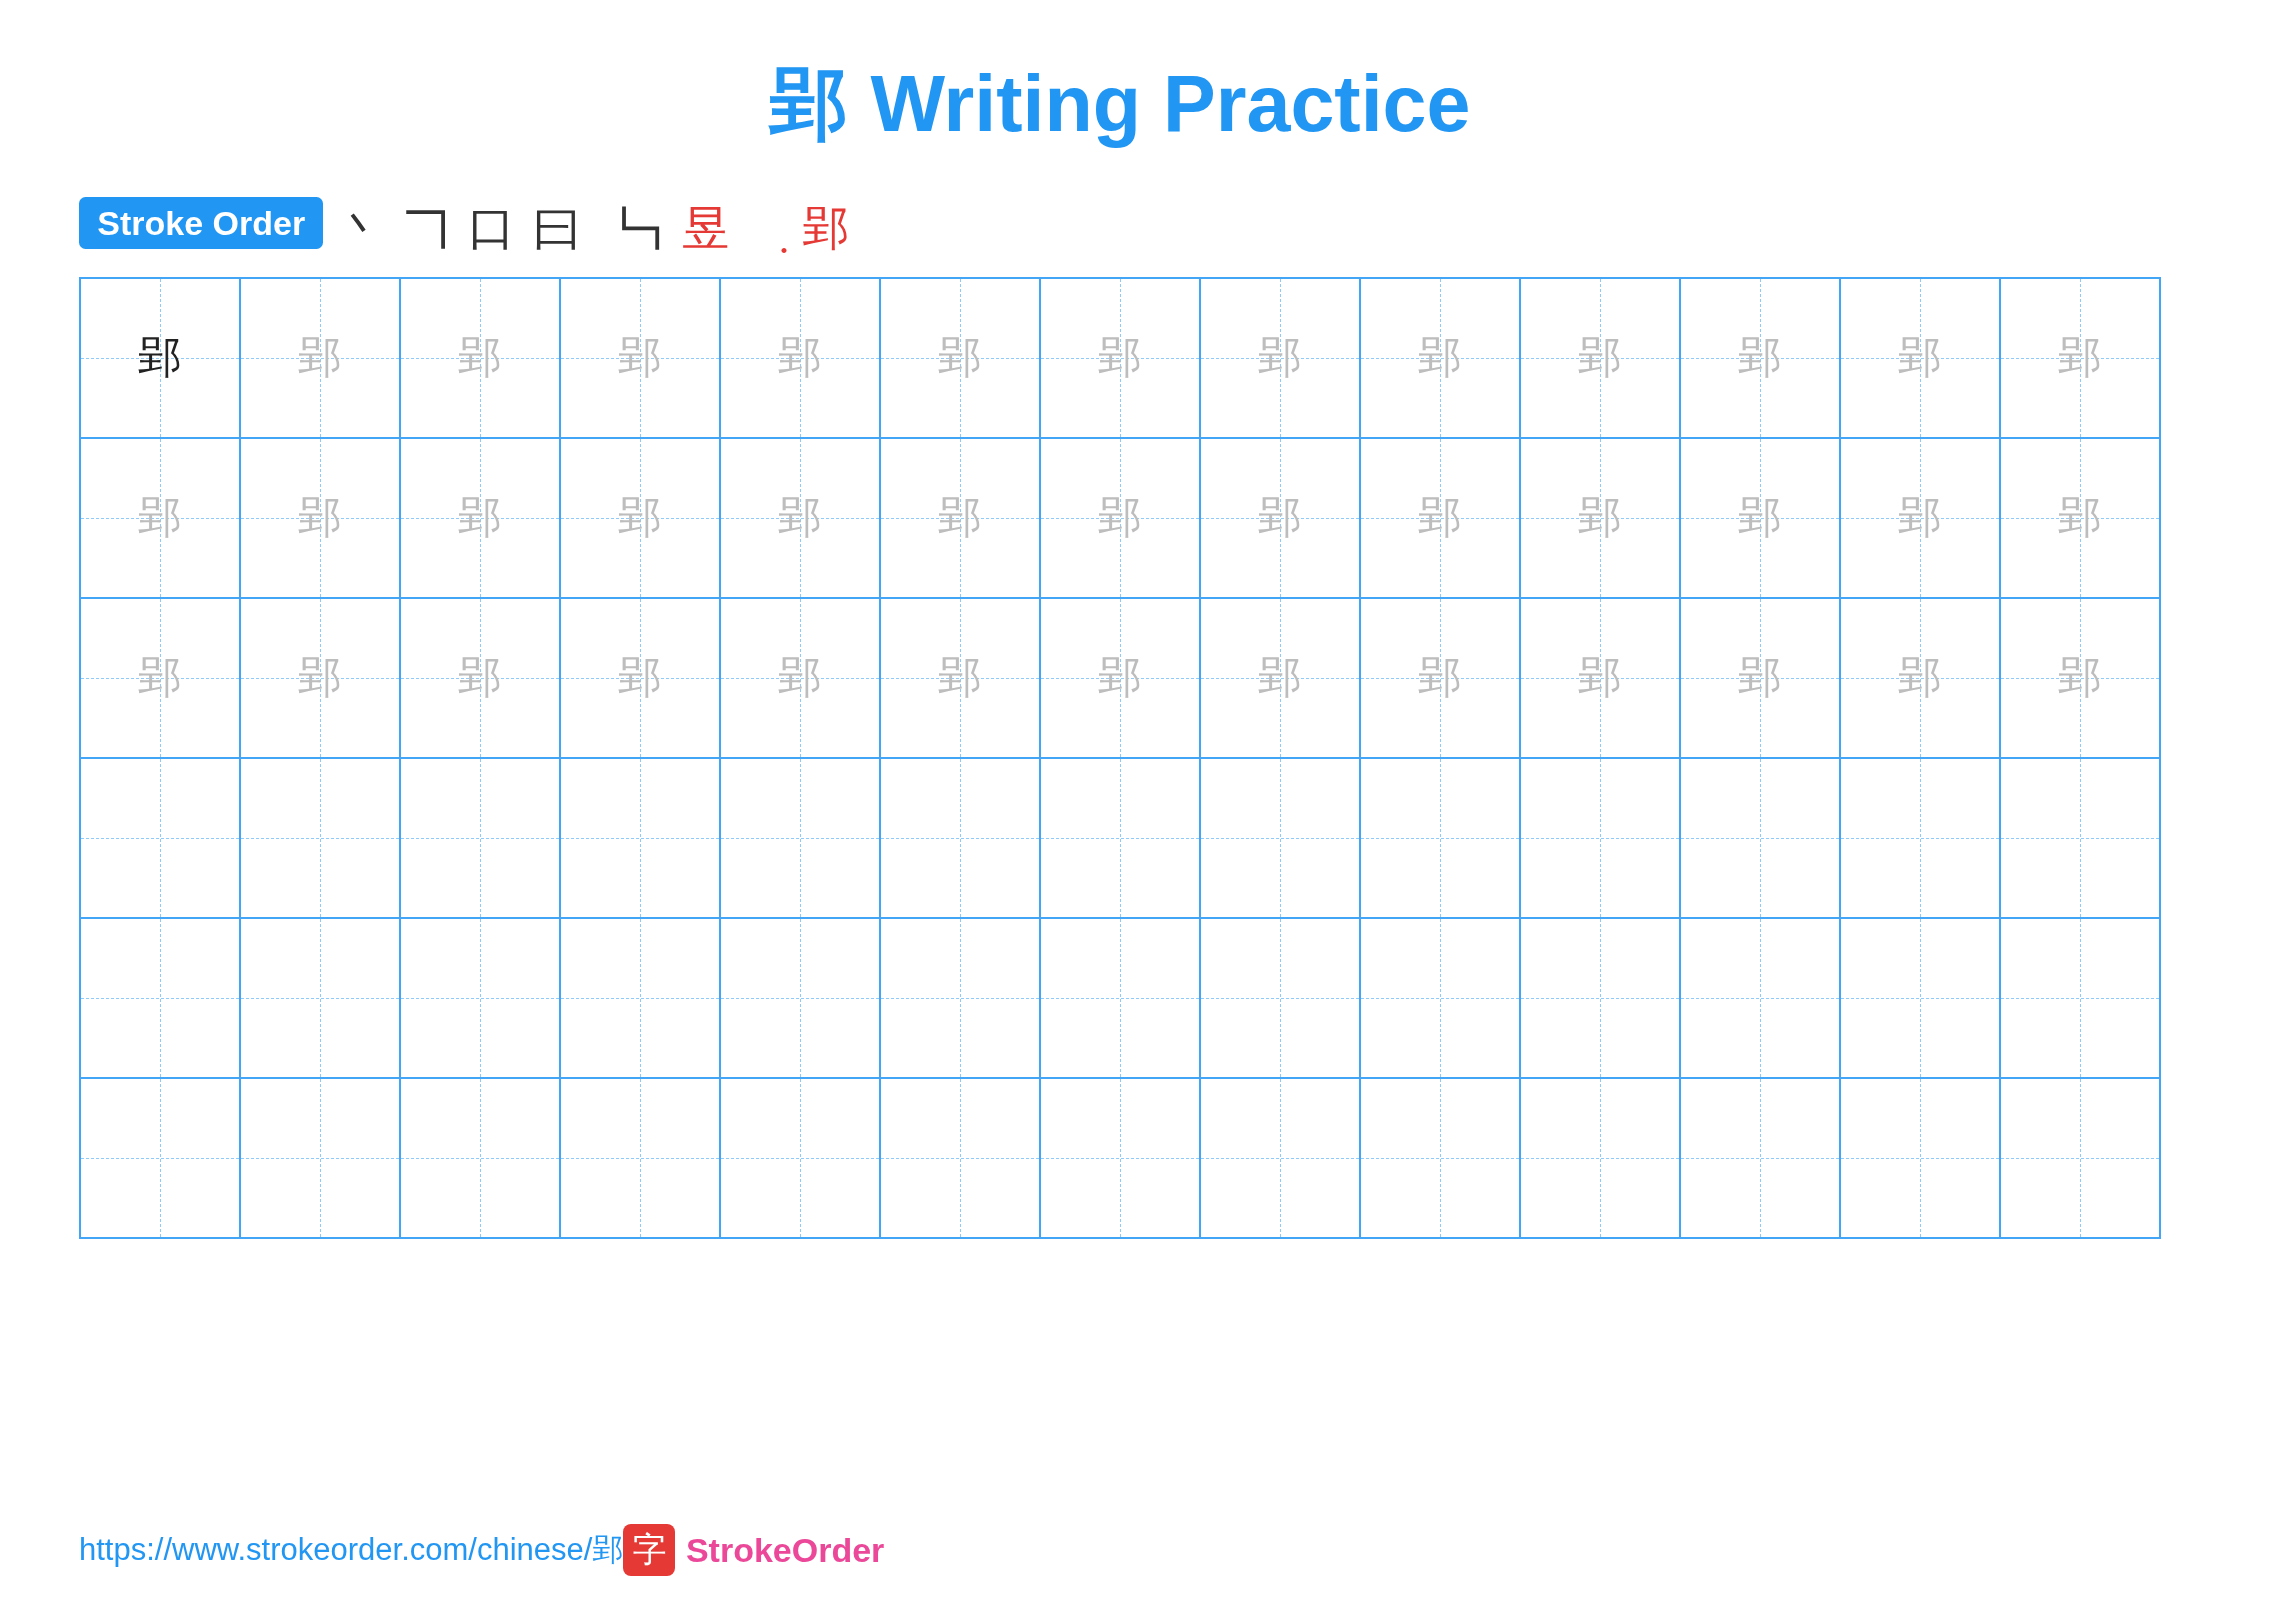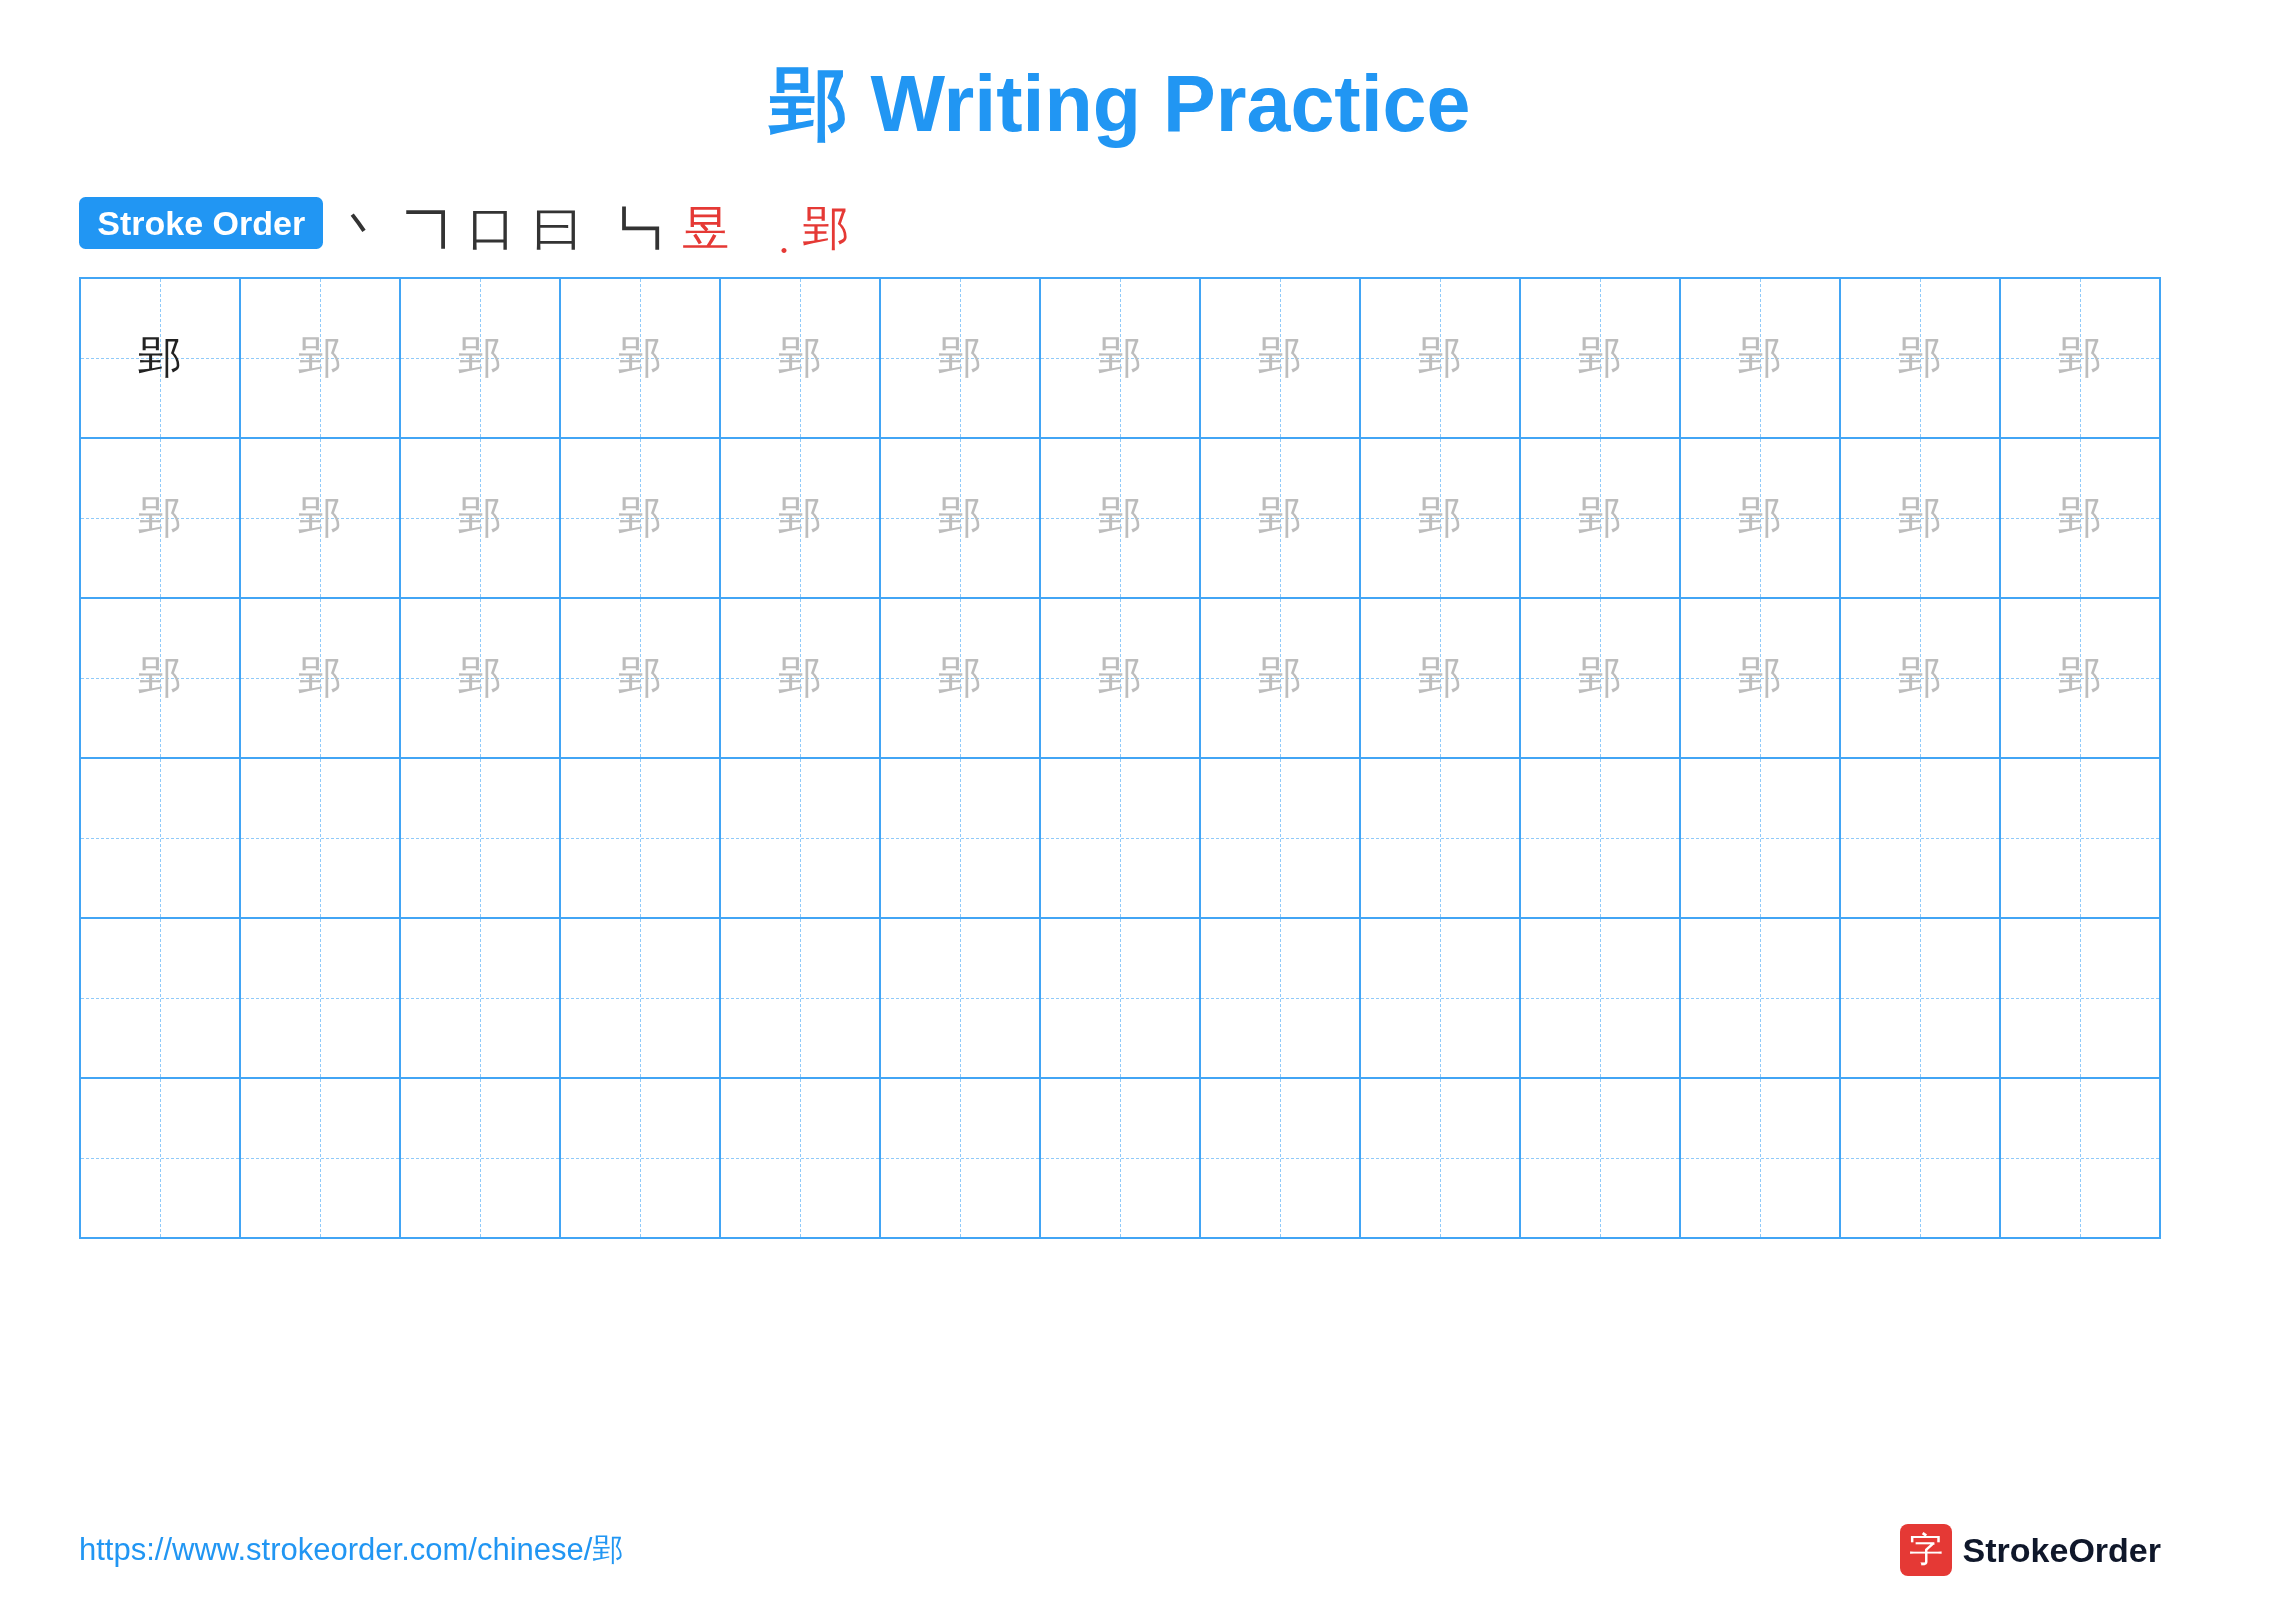--- a/index.html
+++ b/index.html
@@ -124,21 +124,21 @@
     }
 
     
     .footer {
       position: absolute;
       bottom: 46px;
       left: 79px;
       right: 79px;
       display: flex;
       align-items: center;
-      justify-content: space-between;
+      justify-content: flex-start;
     }
 
     .footer-url {
       color: #2196F3;
       font-size: 31px;
       font-family: Arial, sans-serif;
     }
 
     .footer-logo {
       display: flex;
@@ -155,21 +155,21 @@
       align-items: center;
       justify-content: center;
       color: #fff;
       font-size: 34px;
       font-family: serif;
     }
 
     .footer-logo-text {
       font-size: 34px;
       font-weight: bold;
-      color: #0f172a;
+      color: #ec4899;
       font-family: Arial, sans-serif;
     }
   </style>
 </head>
 <body>
 
 <div class="page">
 
   <div class="title">郢 Writing Practice</div>
 

